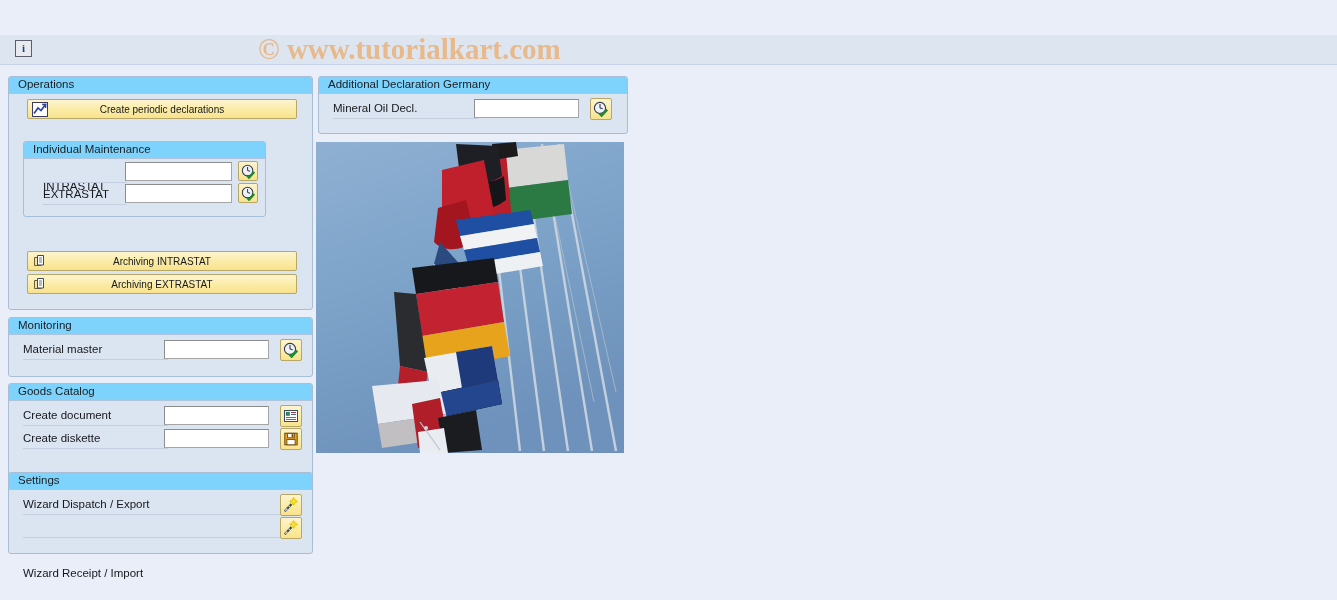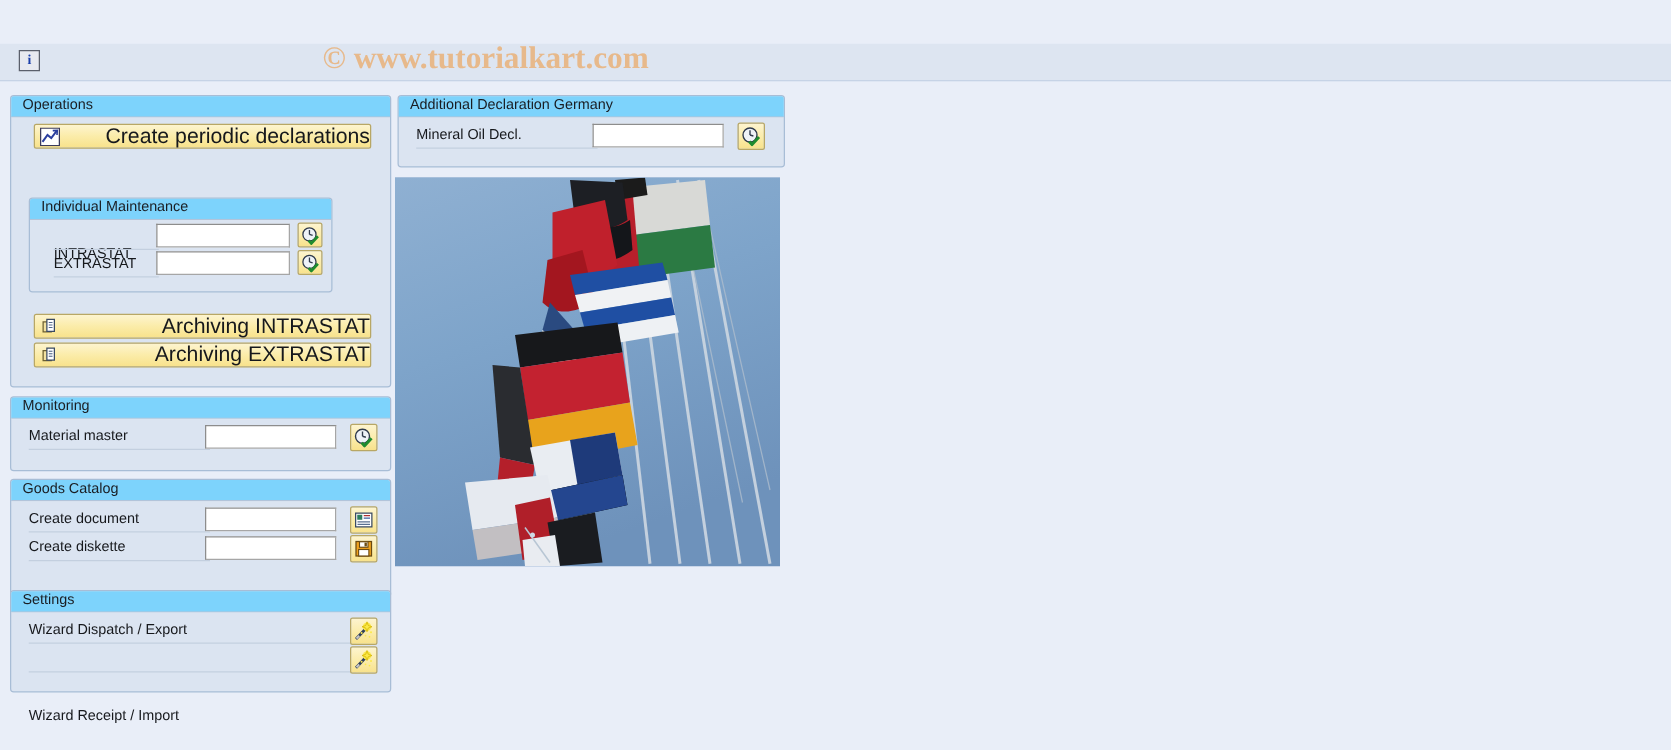--- a/index.html
+++ b/index.html
@@ -47,21 +47,21 @@
     cursor: pointer;
   }
   .info-btn span {
     font-size: 11px; font-weight: bold;
     color: #1b3faa; font-family: "Liberation Serif", serif;
     line-height: 1;
   }
   .watermark {
     position: absolute; left: 258px; top: 33px;
     font-family: "Liberation Serif", serif;
-    font-size: 25px; font-weight: bold;
+    font-size: 29px; font-weight: bold;
     color: #e7b98b;
     white-space: nowrap;
     pointer-events: none;
   }
 
   
   .grp {
     position: absolute;
     background: #dbe4f1;
     border: 1px solid #a8bdd6;
@@ -82,22 +82,22 @@
   
   .sapbtn {
     position: absolute;
     background: linear-gradient(to bottom, #fdf4cf 0%, #fbeca9 50%, #f8e28c 100%);
     border: 1px solid #b8a765;
     border-radius: 2px;
     cursor: pointer;
     display: flex; align-items: center;
   }
   .sapbtn .btn-label {
-    flex: 1; text-align: right;
-    font-size: 17px; color: #16181c;
+    flex: 1; text-align: center;
+    font-size: 10px; color: #16181c;
     white-space: nowrap;
   }
   .sapbtn .btn-ico {
     position: absolute; left: 3px; top: 50%;
     transform: translateY(-50%);
     width: 18px; height: 18px;
     display: flex; align-items: center; justify-content: center;
   }
 
   
@@ -166,21 +166,21 @@
       <span class="btn-ico">
         <svg width="16" height="15" viewBox="0 0 16 15">
           <rect x="0.5" y="0.5" width="15" height="14" fill="#ffffff" stroke="#3b3b5c" stroke-width="1"></rect>
           <polyline points="2,11.5 6,6 9,8.5 13.5,2.5" fill="none" stroke="#2b3f9e" stroke-width="1.6"></polyline>
           <polyline points="10.2,2.5 13.8,2.3 13.6,6" fill="none" stroke="#2b3f9e" stroke-width="1.3"></polyline>
         </svg>
       </span>
       <span class="btn-label">Create periodic declarations</span>
     </div>
 
-    <div class="grp" style="left:14px; top:81px; width:243px; height:76px;">
+    <div class="grp" style="left:14px; top:64px; width:243px; height:76px;">
       <div class="grp-title">
         <span>Individual Maintenance</span>
       </div>
 
       <div class="fld-label" style="left:19px; top:24px;margin-top:14px;">INTRASTAT</div>
       <div class="rowline" style="left:19px; top:40px; width:84px;"></div>
       <input class="fld-input" style="left: 101px; top: 20px; width: 107px; height: 19px;" value="">
       <div class="icobtn" style="left:214px; top:19px;">
         <svg width="15" height="15" viewBox="0 0 16 16">
           <circle cx="7" cy="7" r="5.6" fill="#eef2f7" stroke="#2f3a4c" stroke-width="1.1"></circle>

